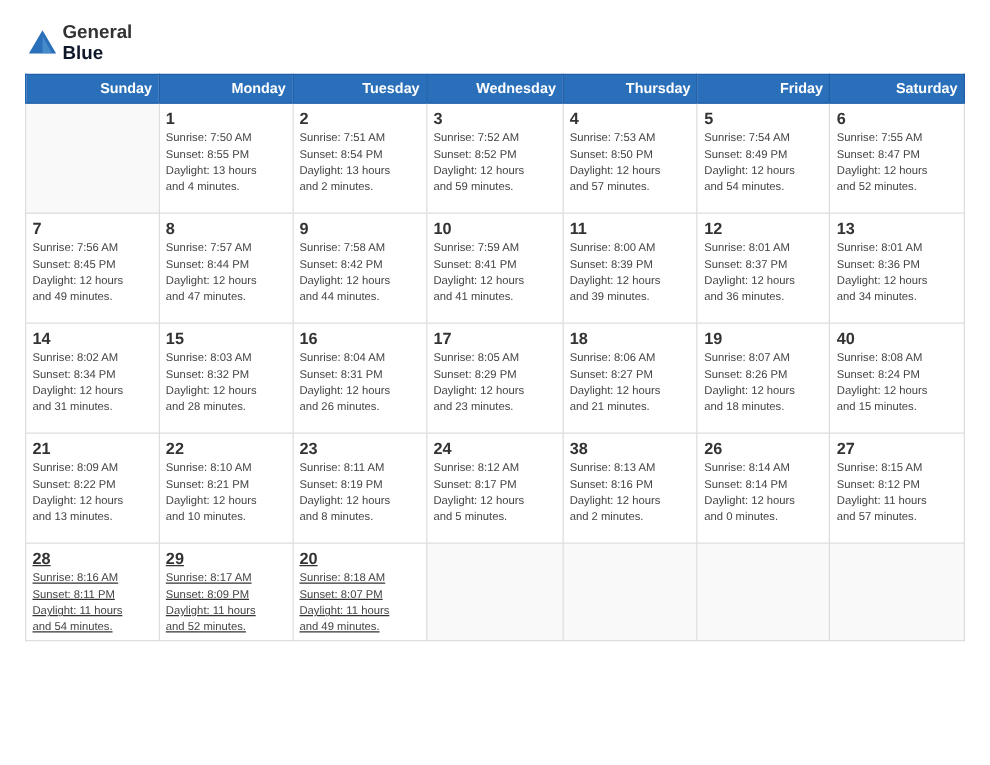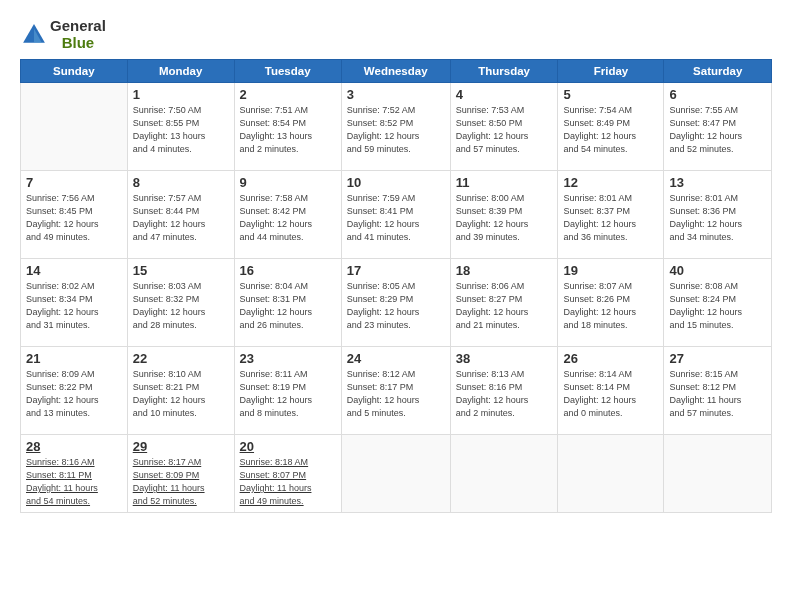--- a/index.html
+++ b/index.html
@@ -33,22 +33,21 @@
       line-height: 1.1;
     }
     .logo-general {
       font-size: 15px;
       font-weight: bold;
       color: #333;
     }
     .logo-blue {
       font-size: 15px;
       font-weight: bold;
-      color: #4d7c0f;
-      text-align: center;
+      color: #0f172a;
     }
     .logo-icon {
       width: 28px;
       height: 28px;
       margin-right: 2px;
     }
     .title-section {
       text-align: right;
     }
     .month-title {
@@ -66,21 +65,21 @@
       width: 100%;
       border-collapse: collapse;
       border: 1px solid #ccc;
     }
     .calendar th {
       background: #2a6fba;
       color: #fff;
       font-size: 11.5px;
       font-weight: bold;
       padding: 5px 5px;
-      text-align: center;
+      text-align: right;
       border: 1px solid #2060a8;
     }
     .calendar td {
       vertical-align: top;
       border: 1px solid #ddd;
       padding: 4px 5px;
       width: 113px;
       height: 88px;
       font-size: 9.5px;
       color: #333;

